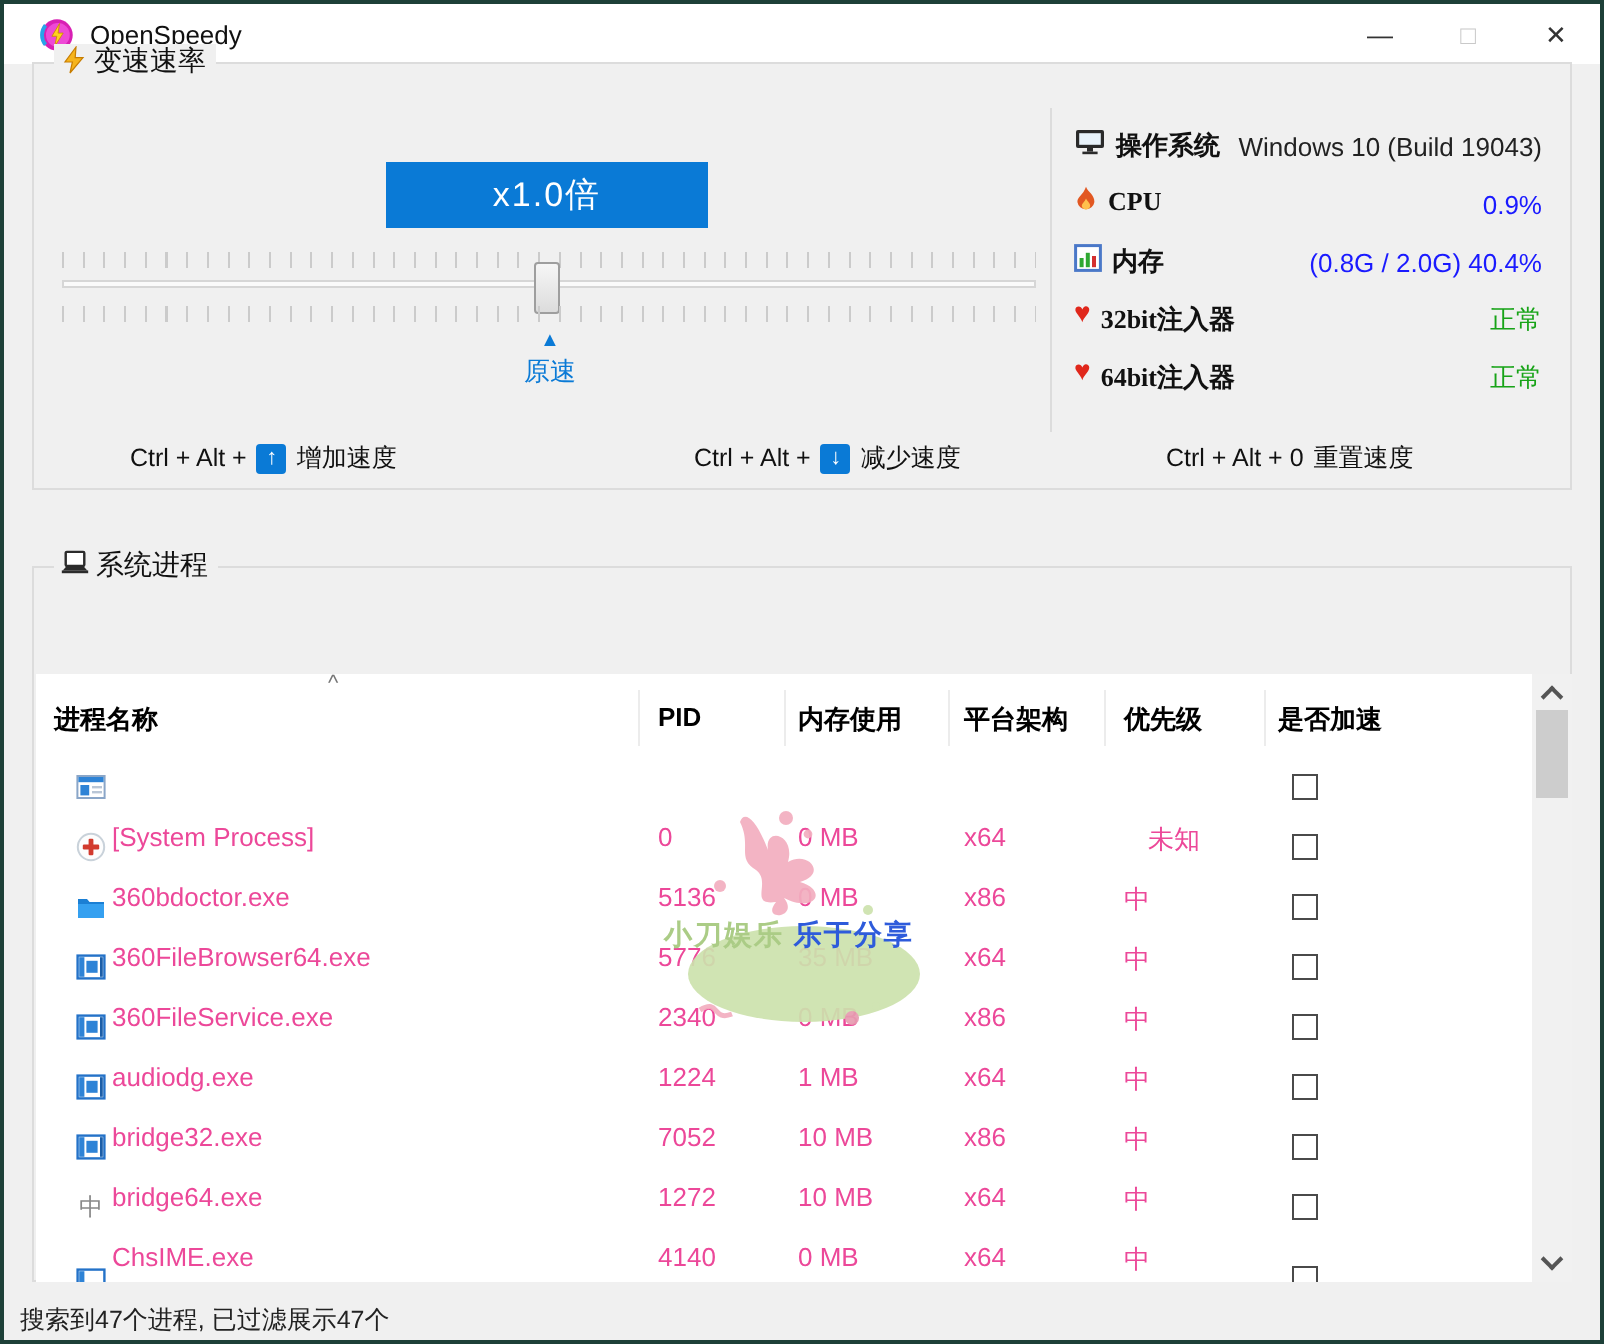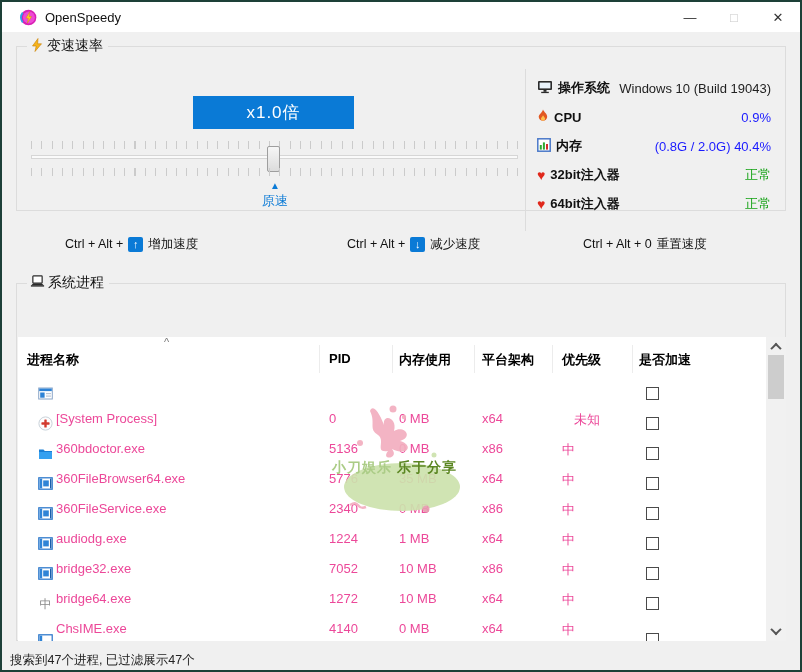--- a/index.html
+++ b/index.html
@@ -12,32 +12,32 @@
   .app-icon { margin-left:18px; width:17px; height:17px; display:inline-flex; }
   .title-text { margin-left:8px; font-size:13px; color:#111; }
   .win-controls { position:absolute; right:0; top:0; height:30px; display:flex; }
   .win-btn { width:44px; height:30px; display:flex; align-items:center; justify-content:center; font-size:13px; color:#333; cursor:default; }
   .win-btn.max { color:#c9c9c9; }
 
   
   .groupbox { position:absolute; border:1px solid #dcdcdc; background:#f0f0f0; }
   .group-label { position:absolute; top:-10px; left:10px; background:#f0f0f0; padding:0 5px 0 3px; display:flex; align-items:center; gap:3px; font-size:14px; color:#111; }
 
-  #speed-group { left:14px; top:44px; width:770px; height:165px; }
+  #speed-group { left:14px; top:29px; width:770px; height:214px; }
   .speed-value { position:absolute; left:176px; top:49px; width:161px; height:33px; background:#0a7ad6; color:#fff; font-size:17px; display:flex; align-items:center; justify-content:center; letter-spacing:1px; }
   .ticks { position:absolute; left:14px; width:487px; height:8px; background-image:repeating-linear-gradient(to right, #cbcbcb 0 1px, transparent 1px 10.35px); }
   .ticks.top { top:94px; } .ticks.bottom { top:121px; }
   .slider-track { position:absolute; left:14px; top:108px; width:487px; height:4px; background:#fafafa; border:1px solid #d6d6d6; }
   .slider-handle { position:absolute; left:250px; top:99px; width:13px; height:26px; background:linear-gradient(#f6f6f6,#dcdcdc); border:1px solid #9e9e9e; border-radius:2px; }
   .origin-arrow { position:absolute; left:236px; top:133px; width:44px; text-align:center; font-size:10px; color:#0a7ad6; }
   .origin-text { position:absolute; left:236px; top:145px; width:44px; text-align:center; font-size:13px; color:#0a7ad6; }
   .v-divider { position:absolute; left:508px; top:22px; width:1px; height:162px; background:#dcdcdc; }
 
   .info-row { position:absolute; left:520px; right:14px; height:22px; display:flex; align-items:center; }
-  .info-label { display:flex; align-items:center; gap:5px; font-size:13px; font-weight:bold; color:#111; }
+  .info-label { display:flex; gap:5px; font-size:13px; font-weight:bold; color:#111;font-family:Liberation Serif, serif; }
   .info-value { margin-left:auto; font-size:13px; }
   .val-black { color:#222; } .val-blue { color:#1a1aff;text-align:center; } .val-green { color:#17a317; }
   .heart { color:#e0271b; font-size:14px; line-height:1; }
 
   .shortcut { position:absolute; top:188px; height:18px; display:flex; align-items:center; gap:5px; font-size:12.5px; color:#111;margin-left:44px; }
   .key-badge { width:15px; height:15px; background:#0a7ad6; color:#fff; border-radius:2px; display:inline-flex; align-items:center; justify-content:center; font-size:11px; }
 
   #process-group { left:14px; top:281px; width:770px; height:358px; }
   .search-box { position:absolute; left:4px; top:16px; width:366px; height:30px; background:#fff; border:1px solid #e2e2e2; border-radius:15px; display:flex; align-items:center; padding:0 12px; gap:6px; }
   .search-box input { border:none; outline:none; flex:1; font-size:13px; font-family:"Liberation Sans",sans-serif; color:#333; background:transparent; }
@@ -56,21 +56,21 @@
 
   .scrollbar { position:absolute; right:0; top:0; width:20px; height:304px; background:#f1f1f1; }
   .scroll-arrow { position:absolute; left:0; width:20px; height:16px; display:flex; align-items:center; justify-content:center; }
   .scroll-thumb { position:absolute; left:2px; top:18px; width:16px; height:44px; background:#cdcdcd; }
   .chev { width:8px; height:8px; border-left:2px solid #555; border-top:2px solid #555; }
   .chev.up { transform:rotate(45deg) translate(1px,1px); }
   .chev.down { transform:rotate(225deg) translate(1px,1px); }
 
   .watermark { position:absolute; left:312px; top:64px; width:145px; height:118px; pointer-events:none; opacity:0.92; }
   .wm-text { position:absolute; left:2px; top:58px; width:145px; font-size:14px; font-weight:bold; letter-spacing:1px; white-space:nowrap; }
-  .wm-green { color:#a4c87c; } .wm-pink { color:#4d7c0f; }
+  .wm-green { color:#a4c87c; } .wm-pink { color:#1d4ed8; }
 
   .status-text { position:absolute; left:8px; top:650px; font-size:12.5px; color:#222; }
 </style>
 </head>
 <body>
 
 <div class="window">
 
   <div class="titlebar">
     <span class="app-icon">

